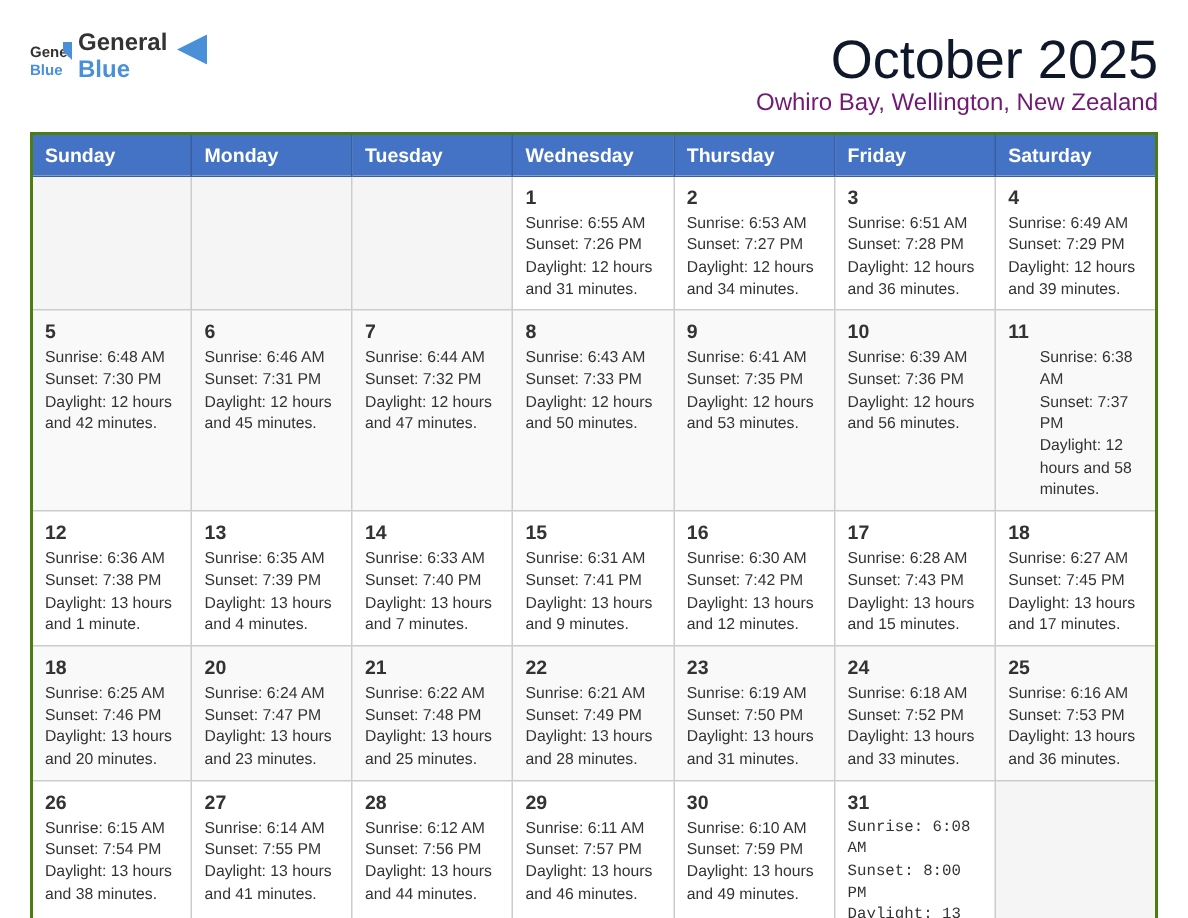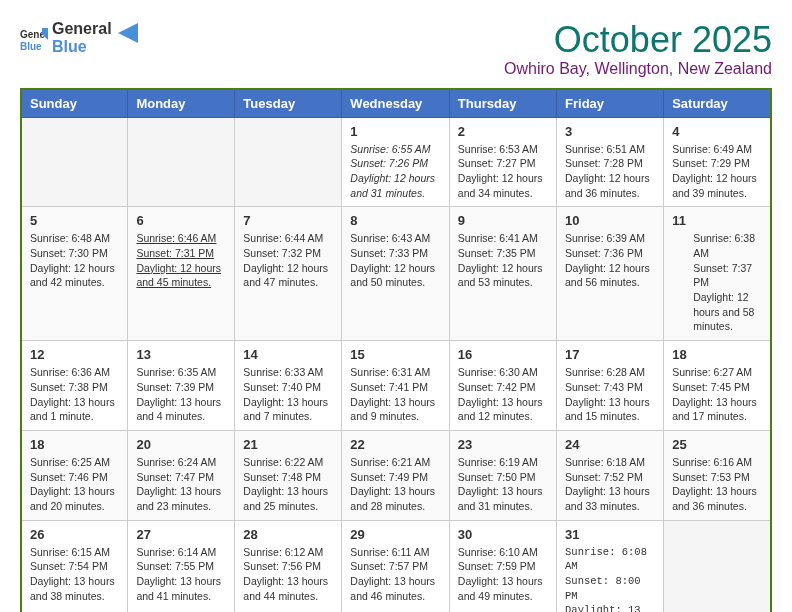--- a/index.html
+++ b/index.html
@@ -24,21 +24,21 @@
     .logo-icon {
       width: 28px;
       height: 28px;
     }
     .title-section {
       text-align: right;
     }
     .month-title {
       font-size: 36px;
       font-weight: 300;
-      color: #0f766e;
+      color: #0f172a;
       line-height: 1.1;
     }
     .location-title {
       font-size: 16px;
       color: #701a75;
     }
     .calendar-table {
       width: 100%;
       border-collapse: collapse;
       border: 2px solid #4d7c0f;
@@ -115,21 +115,21 @@
         <th>Saturday</th>
       </tr>
   </thead>
   <tbody id="calendar-body">
   <tr>
         <td class="empty-cell"></td>
         <td class="empty-cell"></td>
         <td class="empty-cell"></td>
         <td>
           <span class="day-number">1</span>
-          <div class="day-info" style="white-space: pre-line; font-style: italic;">Sunrise: 6:55 AM
+          <div class="day-info" style="white-space: pre-line;">Sunrise: 6:55 AM
 Sunset: 7:26 PM
 Daylight: 12 hours and 31 minutes.</div>
         </td>
         <td>
           <span class="day-number">2</span>
           <div class="day-info" style="white-space: pre-line;">Sunrise: 6:53 AM
 Sunset: 7:27 PM
 Daylight: 12 hours and 34 minutes.</div>
         </td>
         <td>
@@ -147,21 +147,21 @@
       </tr>
       <tr>
         <td>
           <span class="day-number">5</span>
           <div class="day-info" style="white-space: pre-line;">Sunrise: 6:48 AM
 Sunset: 7:30 PM
 Daylight: 12 hours and 42 minutes.</div>
         </td>
         <td>
           <span class="day-number">6</span>
-          <div class="day-info" style="white-space: pre-line; text-decoration: underline;">Sunrise: 6:46 AM
+          <div class="day-info" style="white-space: pre-line;">Sunrise: 6:46 AM
 Sunset: 7:31 PM
 Daylight: 12 hours and 45 minutes.</div>
         </td>
         <td>
           <span class="day-number">7</span>
           <div class="day-info" style="white-space: pre-line;">Sunrise: 6:44 AM
 Sunset: 7:32 PM
 Daylight: 12 hours and 47 minutes.</div>
         </td>
         <td>

